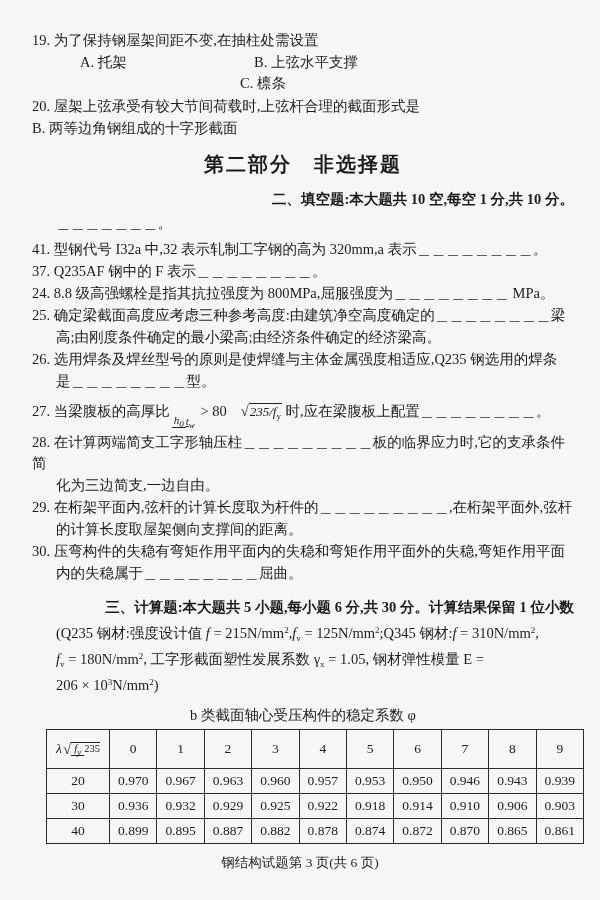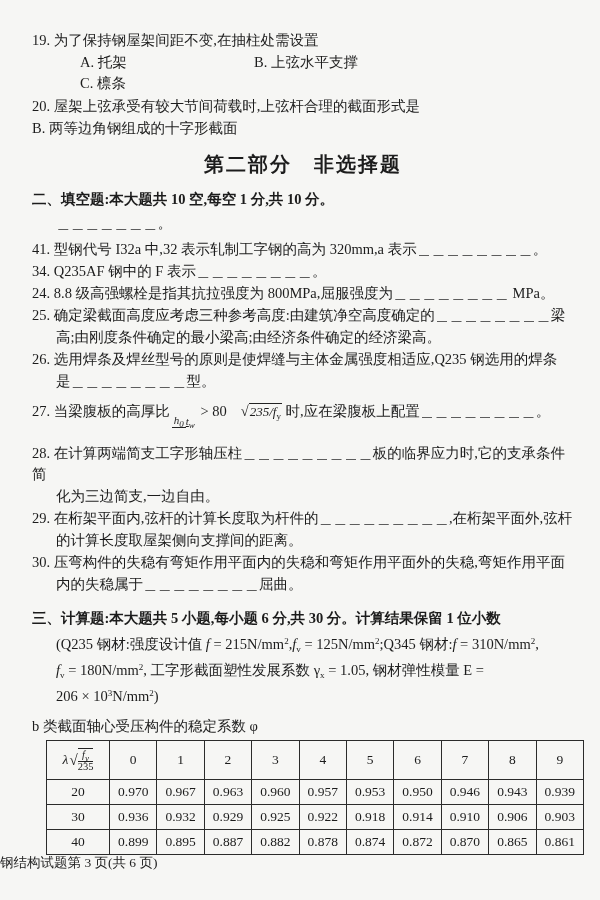--- a/index.html
+++ b/index.html
@@ -7,69 +7,69 @@
     width:600px;height:900px;
     background:#f6f6f4;
     color:#1c1c1c;
     font-family:"Liberation Serif","DejaVu Serif",serif;
     font-size:14.5px;
     position:relative;
     overflow:hidden;
   }
   .page{padding:30px 26px 0 32px;}
   .line{line-height:21px;margin:0 0 1px 0;}
-  .opt-row{display:flex;line-height:21px;}
+  .opt-row{display:flex;line-height:21px;justify-content:center;}
   .opt-left{width:222px;padding-left:48px;box-sizing:border-box;}
   .opt-right{flex:1;}
   .opt-long{padding-left:48px;line-height:21px;}
   .part-title{
     text-align:center;font-weight:bold;font-size:20px;
     margin:12px 0 10px 0;letter-spacing:2px;
   }
-  .sec-header{font-weight:bold;line-height:22px;margin:4px 0 3px 0;}
+  .sec-header{font-weight:bold;line-height:22px;margin:4px 0 3px 0;text-align:right;}
   .justify{text-align:justify;text-align-last:justify;}
   .cont{padding-left:24px;}
   .blankline{padding-left:24px;}
   .q{margin-bottom:2px;}
-  .q27line{line-height:34px;margin:2px 0 14px 0;}
+  .q27line{line-height:34px;margin:2px 0 3px 0;}
   .frac{
     display:inline-flex;flex-direction:row;vertical-align:-8px;
     font-size:11px;line-height:11px;font-style:italic;
     margin:0 2px;
   }
   .frac .ftop{border-bottom:1px solid #222;padding:0 2px 1px 2px;}
   .frac .fbot{padding-top:1px;text-decoration:underline;}
   .sqrt-wrap{white-space:nowrap;padding-left:14px;}
   .sqrt-sign{font-style:normal;}
   .sqrt-inner{border-top:1px solid #222;padding:0 1px;font-size:13px;}
   sub{font-size:9px;vertical-align:-3px;line-height:0;}
   sup{font-size:9px;vertical-align:5px;line-height:0;}
   .note-line{line-height:25px;}
-  .tbl-title{margin:8px 0 4px 0;font-size:14.5px;}
+  .tbl-title{text-align:center;margin:8px 0 4px 0;font-size:14.5px;}
   table.stab{
     border-collapse:collapse;margin:2px 0 0 14px;
     width:538px;table-layout:fixed;
   }
   table.stab td{
     border:1px solid #2b2b2b;text-align:center;
     font-size:13.5px;padding:2px 0;height:20px;
   }
   table.stab td.lam{width:62px;}
   table.stab tr.hdr td{height:34px;}
   .corner{display:inline-flex;align-items:center;justify-content:center;}
   .corner .lam-sym{font-style:italic;margin-right:1px;}
   .corner .radical{font-size:15px;}
   .corner .cfrac{
-    display:inline-flex;flex-direction:column;text-align:center;
+    display:inline-flex;flex-direction:row;text-align:center;
     font-size:10.5px;line-height:10px;border-top:1px solid #222;padding-top:1px;
   }
   .corner .cfrac .ftop{border-bottom:1px solid #222;font-style:italic;padding:0 3px 1px 3px;}
   .footer{
     position:absolute;left:0;bottom:28px;width:100%;
-    text-align:left;font-size:13.5px;color:#222;
+    text-align:center;font-size:13.5px;color:#222;
   }
   .gap-sm{height:4px;}
   .gap-md{height:7px;}
 </style>
 </head>
 <body>
 
 <div class="page">
 
   <div class="q">
@@ -91,21 +91,21 @@
   </div>
 
   <div class="part-title">第二部分　非选择题</div>
 
   <div class="sec-header">二、填空题:本大题共 10 空,每空 1 分,共 10 分。</div>
 
   <div class="line blankline">＿＿＿＿＿＿＿。</div>
   <div class="gap-sm"></div>
 
   <div class="line">41. 型钢代号 I32a 中,32 表示轧制工字钢的高为 320mm,a 表示＿＿＿＿＿＿＿＿。</div>
-  <div class="line">34. Q235AF 钢中的 F 表示＿＿＿＿＿＿＿＿。</div>
+  <div class="line">37. Q235AF 钢中的 F 表示＿＿＿＿＿＿＿＿。</div>
   <div class="line">24. 8.8 级高强螺栓是指其抗拉强度为 800MPa,屈服强度为＿＿＿＿＿＿＿＿ MPa。</div>
 
   <div class="line">25. 确定梁截面高度应考虑三种参考高度:由建筑净空高度确定的＿＿＿＿＿＿＿＿梁</div>
   <div class="line cont">高;由刚度条件确定的最小梁高;由经济条件确定的经济梁高。</div>
 
   <div class="line">26. 选用焊条及焊丝型号的原则是使焊缝与主体金属强度相适应,Q235 钢选用的焊条</div>
   <div class="line cont">是＿＿＿＿＿＿＿＿型。</div>
 
   <div class="line q27line">
     <span>27. 当梁腹板的高厚比</span><span class="frac">

